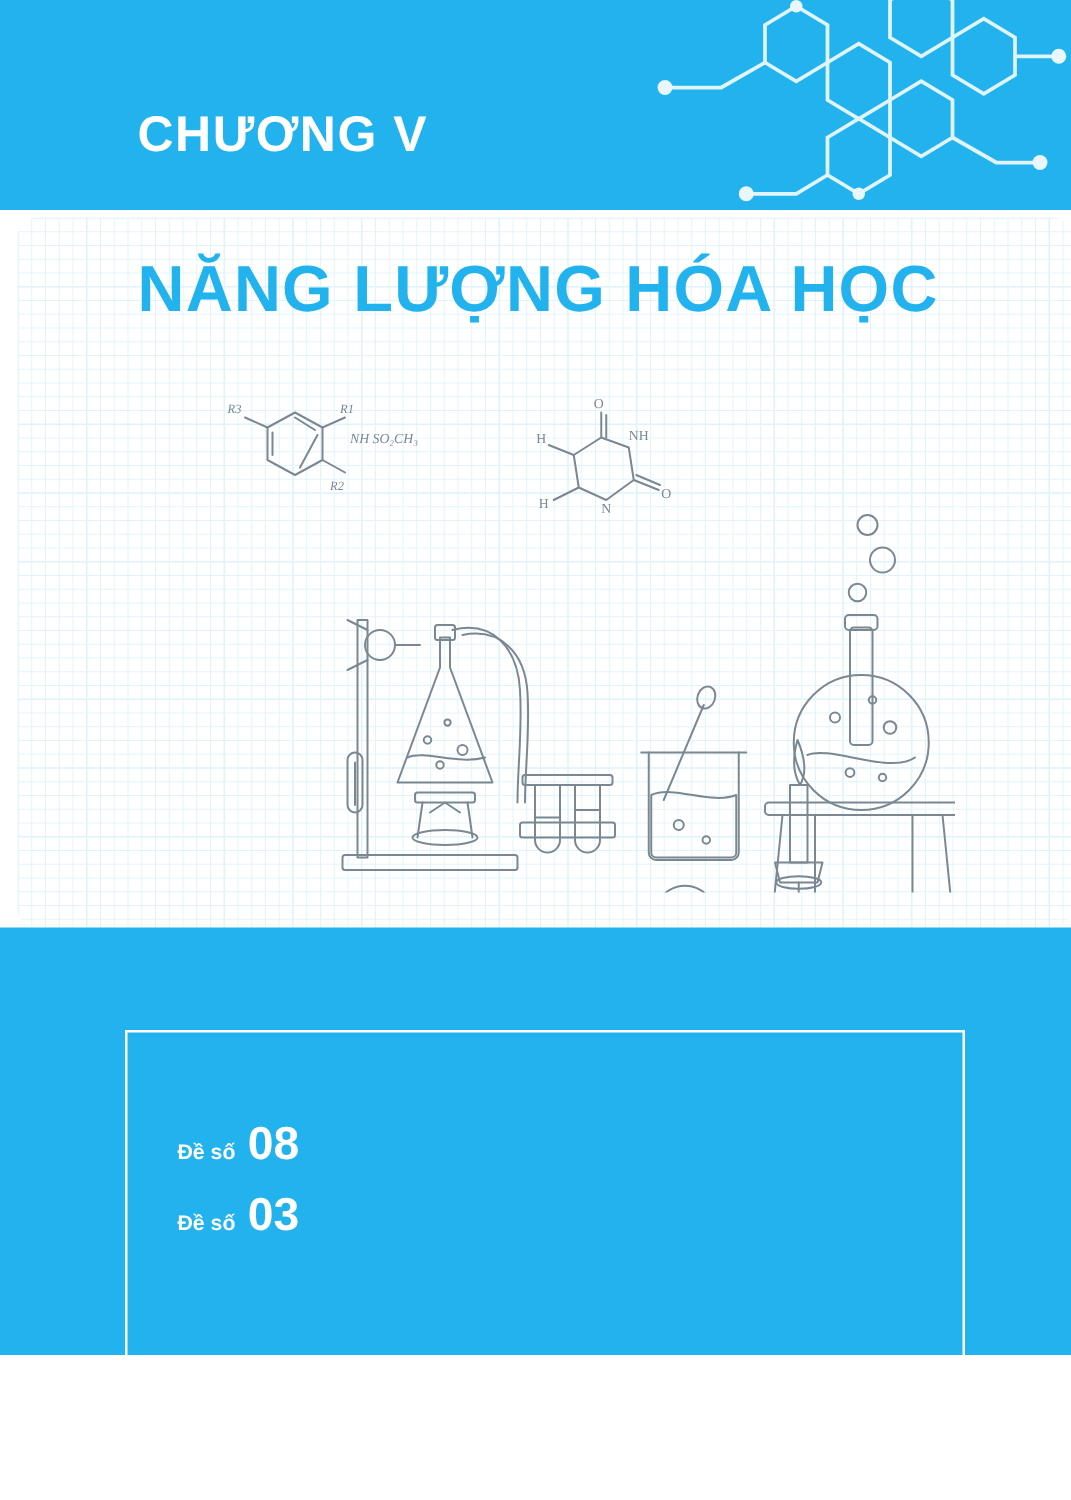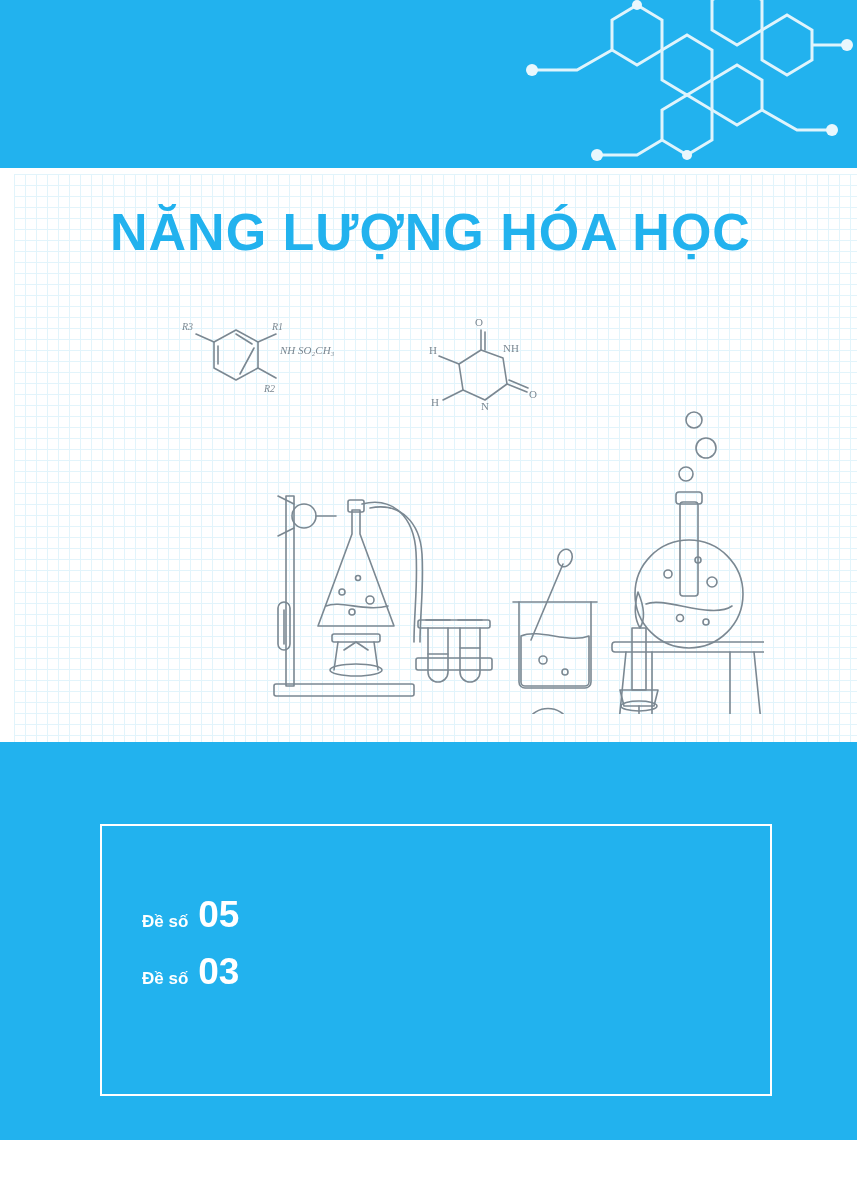--- a/index.html
+++ b/index.html
@@ -66,20 +66,21 @@
     width: 843px;
     height: 568px;
     background-color: #ffffff;
     background-image:
       linear-gradient(to right, #e2f4fb 1px, transparent 1px),
       linear-gradient(to bottom, #e2f4fb 1px, transparent 1px),
       linear-gradient(to right, #cfeaf7 1px, transparent 1px),
       linear-gradient(to bottom, #cfeaf7 1px, transparent 1px);
     background-size: 11px 11px, 11px 11px, 55px 55px, 55px 55px;
     overflow: hidden;
+    border-radius: 15px;
   }
   .title-main {
     position: absolute;
     left: 96px;
     top: 28px;
     color: #22b2ee;
     font-size: 52px;
     font-weight: bold;
     letter-spacing: 1px;
     white-space: nowrap;
@@ -92,21 +93,21 @@
     width: 600px;
     height: 420px;
   }
 
   
   .bottom-band {
     position: absolute;
     left: 0;
     top: 742px;
     width: 857px;
-    height: 398px;
+    height: 342px;
     background: #22b2ee;
   }
   .exam-box {
     position: absolute;
     left: 100px;
     top: 82px;
     width: 672px;
     height: 272px;
     border: 2px solid #ffffff;
     box-sizing: border-box;
@@ -164,20 +165,21 @@
       <g fill="#ffffff">
         <circle cx="95" cy="80" r="6"></circle>
         <circle cx="160" cy="165" r="6"></circle>
         <circle cx="410" cy="55" r="6"></circle>
         <circle cx="395" cy="140" r="6"></circle>
         <circle cx="200" cy="15" r="5"></circle>
         <circle cx="300" cy="-5" r="5"></circle>
         <circle cx="250" cy="165" r="5"></circle>
       </g>
     </svg>
+    <div class="chapter">CHƯƠNG V</div>
   </div>
   <div class="band-gap"></div>
 
   <div class="grid-area">
     <div class="title-main">NĂNG LƯỢNG HÓA HỌC</div>
 
     <svg class="lab-art" viewBox="0 0 600 420">
       <g fill="none" stroke="#7b8892" stroke-width="1.6" stroke-linecap="round" stroke-linejoin="round">
 
         <g transform="translate(20,20)">
@@ -298,21 +300,21 @@
       </g>
     </svg>
   </div>
 
   <div class="bottom-band">
     <div class="exam-box">
       <div class="exam-list">
 
         <div class="exam-row">
           <span class="lbl">Đề số</span>
-          <span class="num">05</span>
+          <span class="num">08</span>
         </div>
 
         <div class="exam-row">
           <span class="lbl">Đề số</span>
           <span class="num">03</span>
         </div>
 
       </div>
     </div>
   </div>

